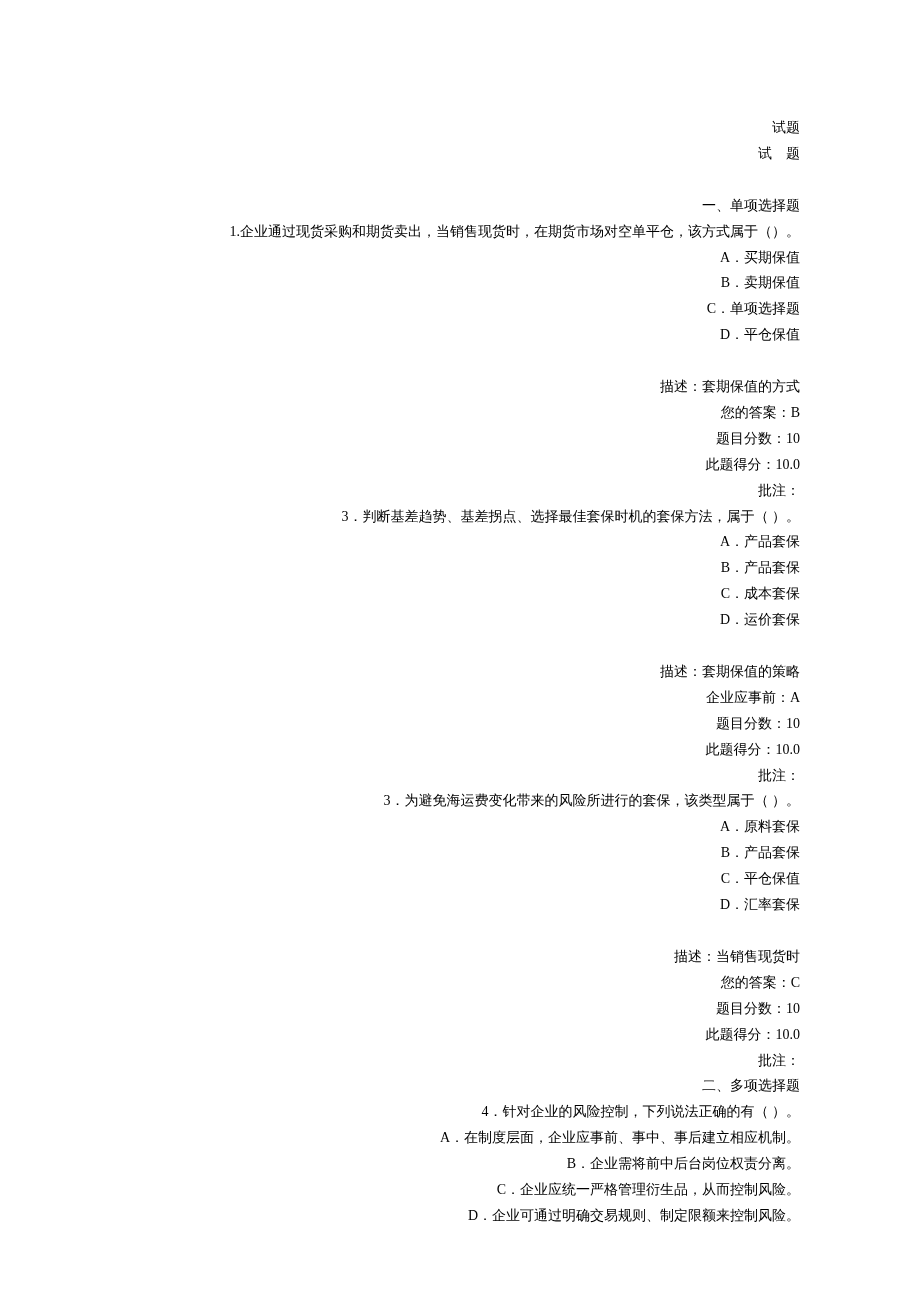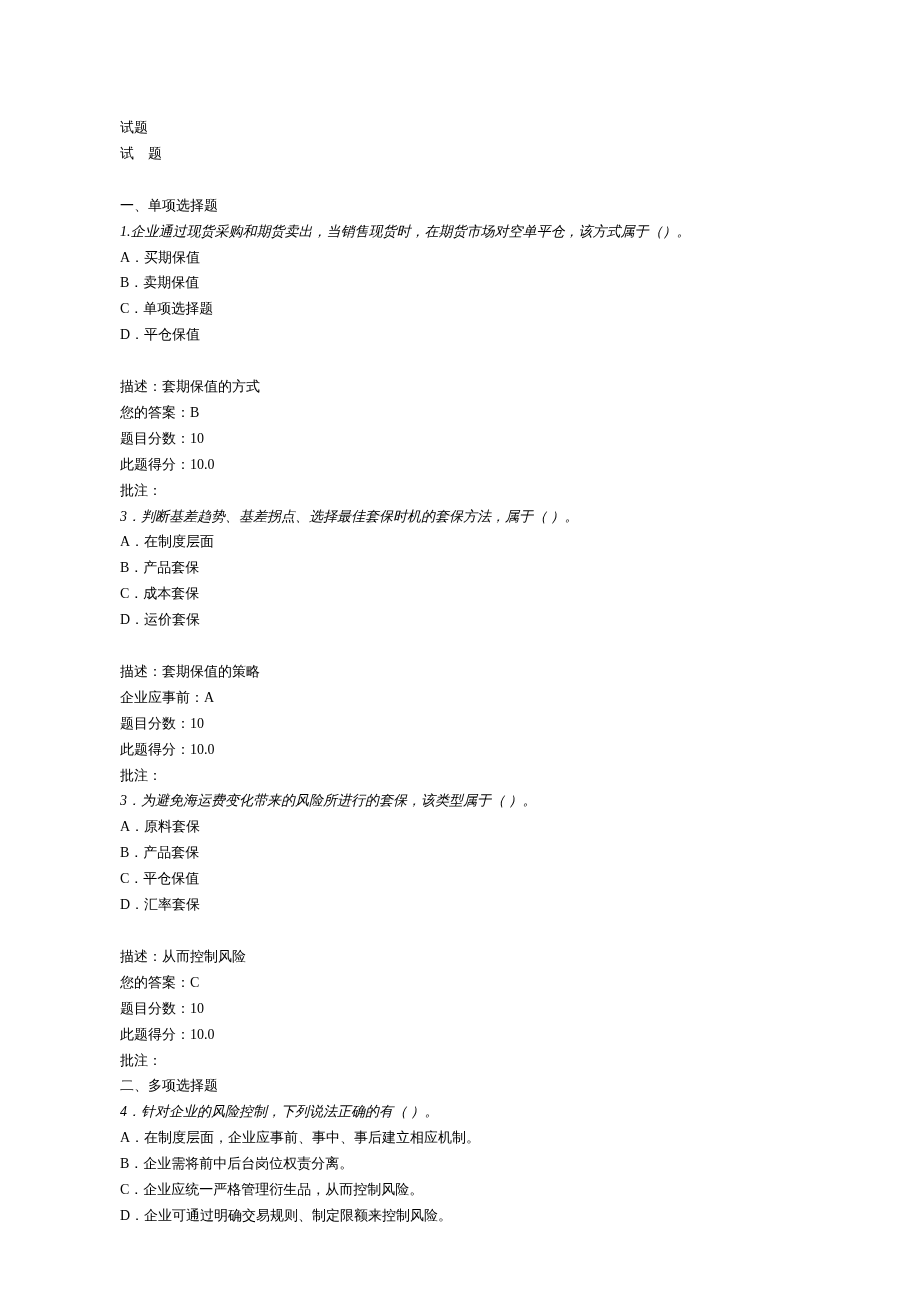--- a/index.html
+++ b/index.html
@@ -1,18 +1,19 @@
 <!DOCTYPE html>
 <html><head>
   <meta charset="utf-8">
   <style>
     * {
       margin: 0;
       padding: 0;
       box-sizing: border-box;
+      text-align: right;
     }
     body {
       background: #ffffff;
       font-family: "SimSun", "宋体", serif;
       font-size: 14px;
       color: #000000;
       line-height: 1.85;
       width: 920px;
       padding: 115px 120px 70px 120px;
     }
@@ -20,21 +21,20 @@
       display: block;
     }
     .blank-line {
       height: 26px;
     }
     .section-heading {
       display: block;
     }
     .question-line {
       display: block;
-      font-style: italic;
     }
     .option-line {
       display: block;
     }
     .meta-line {
       display: block;
     }
   </style>
 </head>
 <body>
@@ -51,38 +51,38 @@
 <span class="option-line">C．单项选择题</span>
 <span class="option-line">D．平仓保值</span>
 <div class="blank-line"></div>
 <span class="meta-line">描述：套期保值的方式</span>
 <span class="meta-line">您的答案：B</span>
 <span class="meta-line">题目分数：10</span>
 <span class="meta-line">此题得分：10.0</span>
 <span class="meta-line">批注：</span>
 
 <span class="question-line">3．判断基差趋势、基差拐点、选择最佳套保时机的套保方法，属于（ ）。</span>
-<span class="option-line">A．在制度层面</span>
+<span class="option-line">A．产品套保</span>
 <span class="option-line">B．产品套保</span>
 <span class="option-line">C．成本套保</span>
 <span class="option-line">D．运价套保</span>
 <div class="blank-line"></div>
 <span class="meta-line">描述：套期保值的策略</span>
 <span class="meta-line">企业应事前：A</span>
 <span class="meta-line">题目分数：10</span>
 <span class="meta-line">此题得分：10.0</span>
 <span class="meta-line">批注：</span>
 
 <span class="question-line">3．为避免海运费变化带来的风险所进行的套保，该类型属于（ ）。</span>
 <span class="option-line">A．原料套保</span>
 <span class="option-line">B．产品套保</span>
 <span class="option-line">C．平仓保值</span>
 <span class="option-line">D．汇率套保</span>
 <div class="blank-line"></div>
-<span class="meta-line">描述：从而控制风险</span>
+<span class="meta-line">描述：当销售现货时</span>
 <span class="meta-line">您的答案：C</span>
 <span class="meta-line">题目分数：10</span>
 <span class="meta-line">此题得分：10.0</span>
 <span class="meta-line">批注：</span>
 
 <span class="section-heading">二、多项选择题</span>
 
 <span class="question-line">4．针对企业的风险控制，下列说法正确的有（ ）。</span>
 <span class="option-line">A．在制度层面，企业应事前、事中、事后建立相应机制。</span>
 <span class="option-line">B．企业需将前中后台岗位权责分离。</span>

